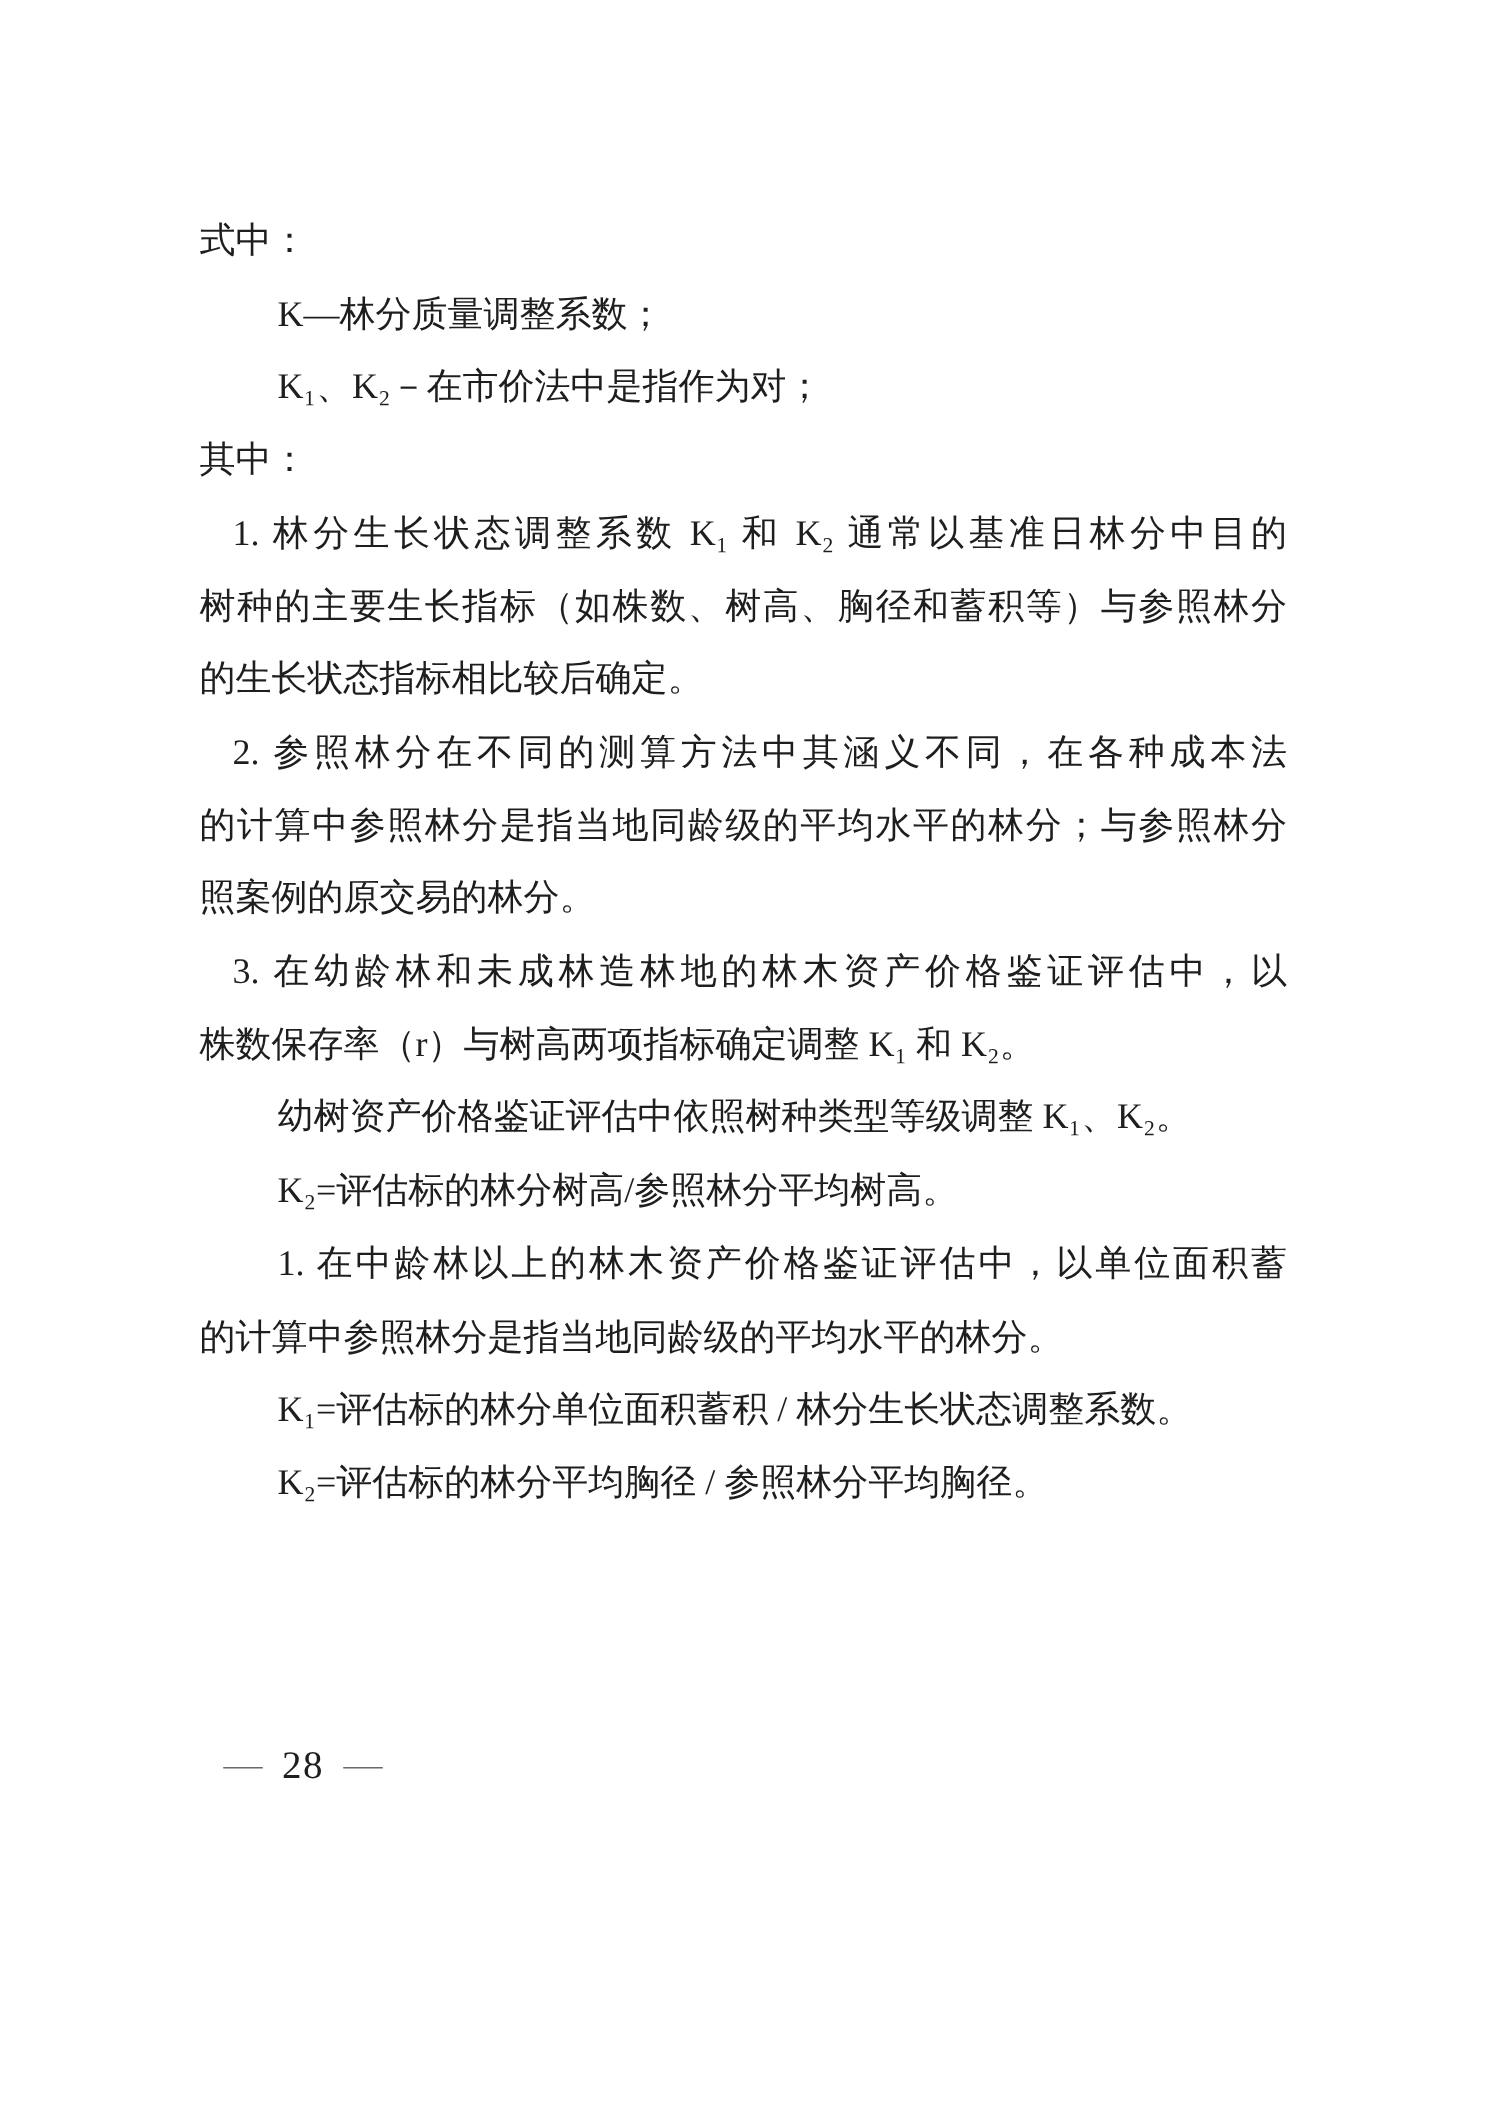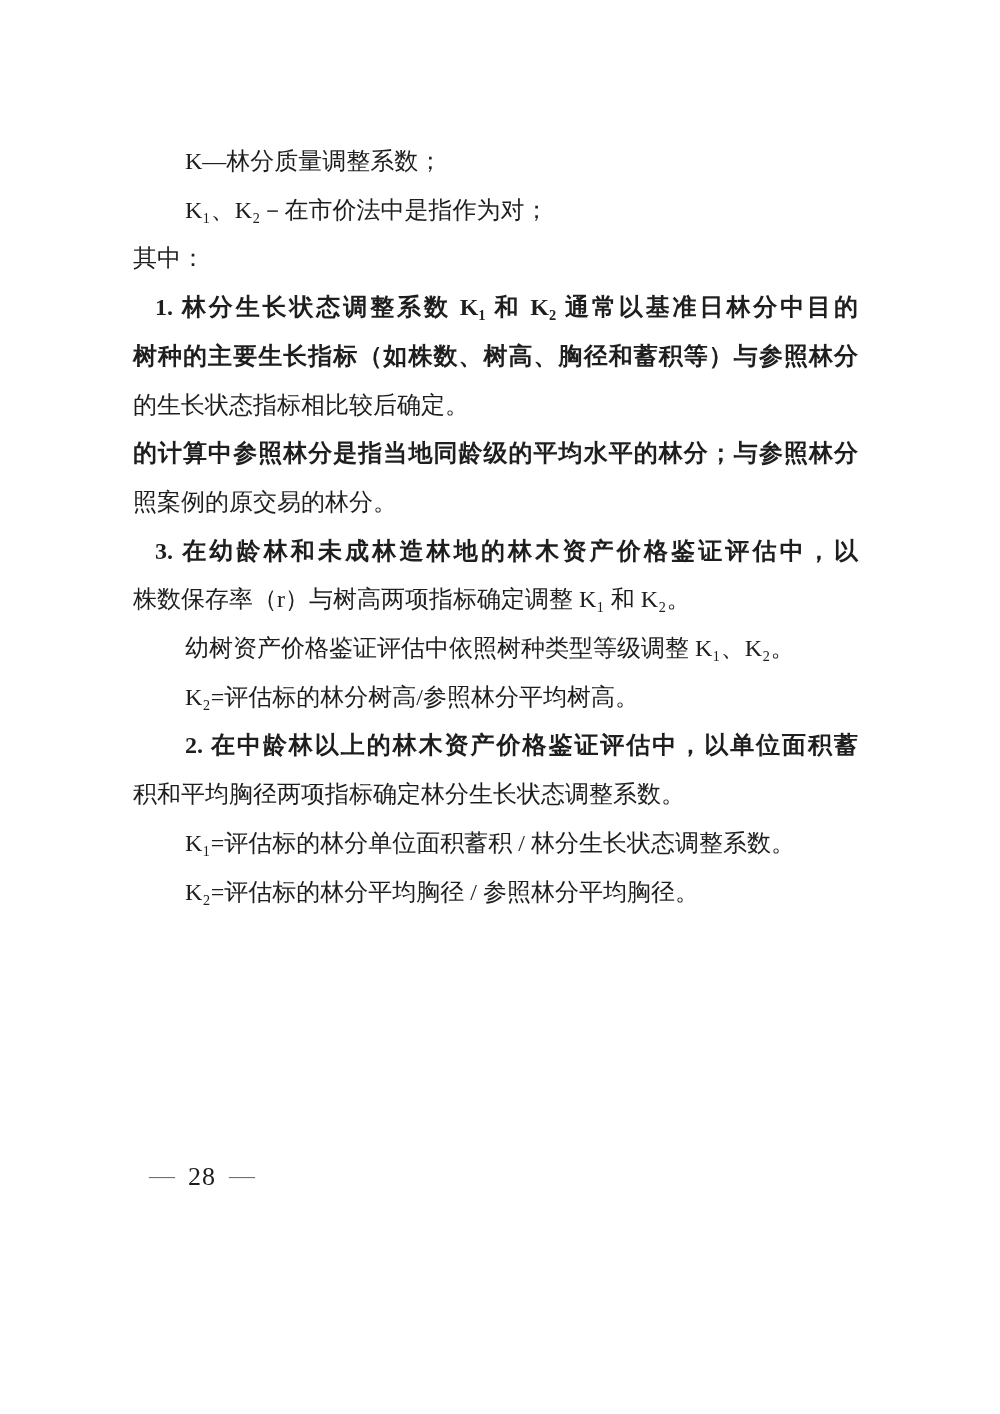--- a/index.html
+++ b/index.html
@@ -21,21 +21,20 @@
     width: 725px;
     font-size: 24px;
     line-height: 48.7px;
     color: #1e1e1e;
   }
   .line { white-space: nowrap; }
   .line.fill {
     white-space: normal;
     text-align: justify;
     text-align-last: justify;
-    font-weight: bold;
   }
   .line.indent { padding-left: 52px; }
   .line.indent-num { padding-left: 22px; }
   .footer {
     position: absolute;
     left: 149px; top: 1162px;
     font-size: 26px;
     line-height: 30px;
     color: #222222;
   }
@@ -49,34 +48,36 @@
     letter-spacing: 1px;
     color: #1e1e1e;
   }
 </style>
 </head>
 <body>
 
 <div class="page">
 
   <div class="text-block" id="text-block">
+      <div class="line">式中：</div>
       <div class="line indent">K—林分质量调整系数；</div>
       <div class="line indent">K₁、K₂－在市价法中是指作为对；</div>
       <div class="line">其中：</div>
       <div class="line indent-num fill">1. 林分生长状态调整系数 K₁ 和 K₂ 通常以基准日林分中目的</div>
       <div class="line fill">树种的主要生长指标（如株数、树高、胸径和蓄积等）与参照林分</div>
       <div class="line">的生长状态指标相比较后确定。</div>
+      <div class="line indent-num fill">2. 参照林分在不同的测算方法中其涵义不同，在各种成本法</div>
       <div class="line fill">的计算中参照林分是指当地同龄级的平均水平的林分；与参照林分</div>
       <div class="line">照案例的原交易的林分。</div>
       <div class="line indent-num fill">3. 在幼龄林和未成林造林地的林木资产价格鉴证评估中，以</div>
       <div class="line">株数保存率（r）与树高两项指标确定调整 K₁ 和 K₂。</div>
       <div class="line indent">幼树资产价格鉴证评估中依照树种类型等级调整 K₁、K₂。</div>
       <div class="line indent">K₂=评估标的林分树高/参照林分平均树高。</div>
-      <div class="line indent fill">2. 在中龄林以上的林木资产价格鉴证评估中，以单位面积蓄</div>
-      <div class="line">积和平均胸径两项指标确定林分生长状态调整系数。</div>
+      <div class="line indent fill">1. 在中龄林以上的林木资产价格鉴证评估中，以单位面积蓄</div>
+      <div class="line">的计算中参照林分是指当地同龄级的平均水平的林分。</div>
       <div class="line indent">K₁=评估标的林分单位面积蓄积 / 林分生长状态调整系数。</div>
       <div class="line indent">K₂=评估标的林分平均胸径 / 参照林分平均胸径。</div>
     </div>
 
   <div class="footer">
     <span class="dash">—</span><span class="num">28</span><span class="dash">—</span>
   </div>
 
 </div>
 

